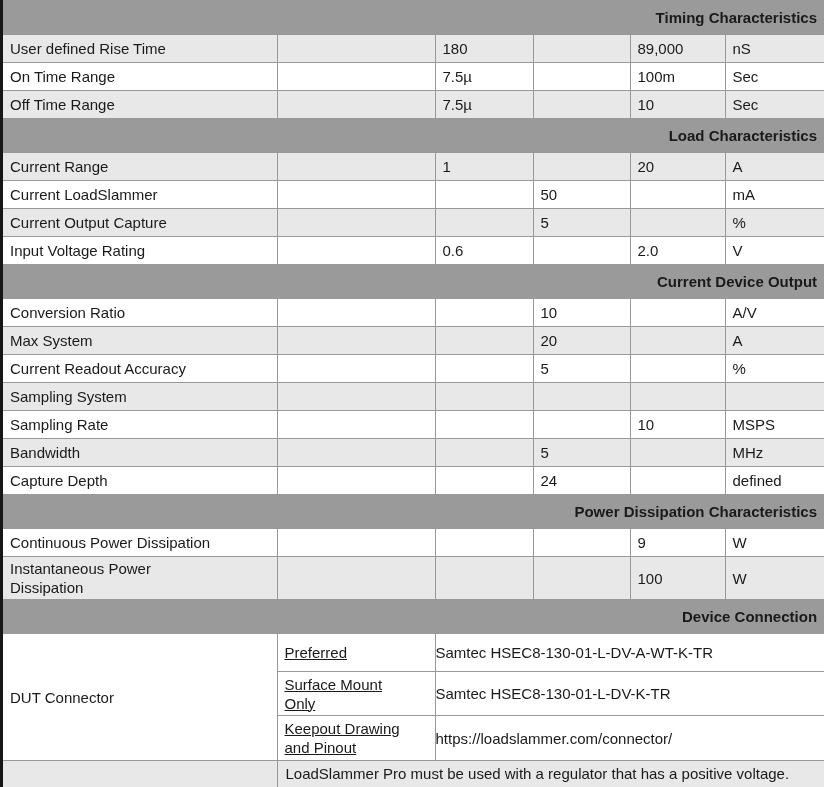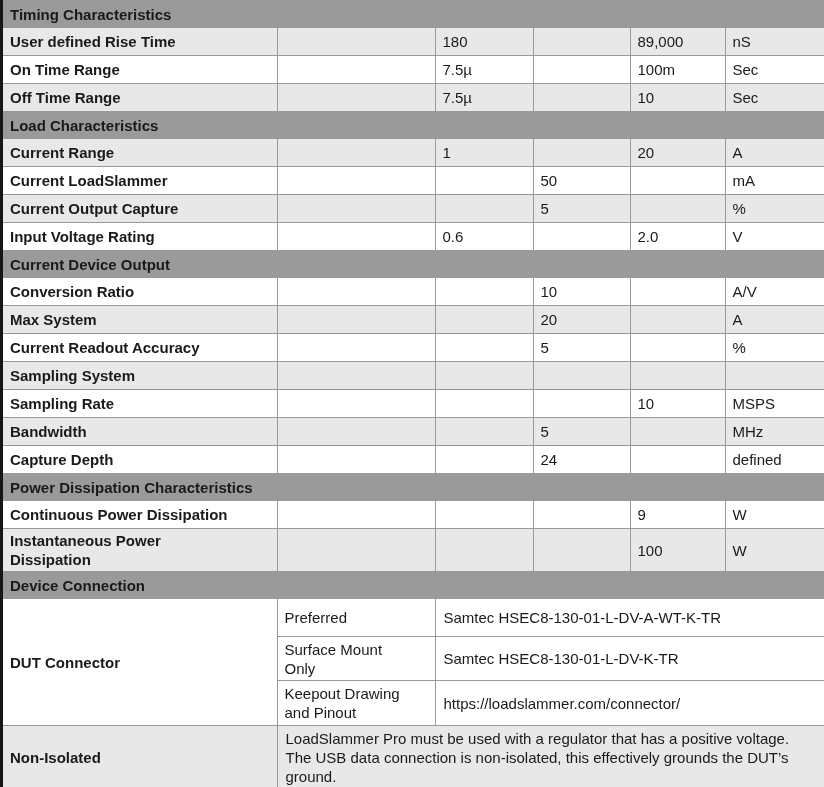--- a/index.html
+++ b/index.html
@@ -36,37 +36,37 @@
     line-height:19px;
     padding:2px 7px;
     vertical-align:middle;
     overflow:hidden;
     white-space:normal;
   }
   .no-l{border-left:none;}
   .no-r{border-right:none;}
   tr.sec-header td{
     background:var(--hdr-bg);
-    text-align:left;
+    text-align:right;
     font-weight:700;
-    height:27px;
+    height:34px;
     border-left:none;border-right:none;
   }
   tr.spec td{height:28px;}
   tr.shaded td{background:var(--shade-bg);}
   tr.plain td{background:var(--plain-bg);}
-  td.param{font-weight:700;margin-top:21px;}
+  td.param{font-weight:400;margin-top:21px;}
   .narrow-label{display:inline-block;max-width:195px;}
-  .sub-label{display:inline-block;max-width:122px;}
+  .sub-label{display:inline-block;max-width:122px;text-decoration:underline;}
   tr.dev1 td{height:38px;}
   tr.dev2 td{height:44px;}
   tr.dev3 td{height:45px;}
   tr.note-row td{height:61px;}
   td.note-cell{padding:3px 8px;}
-  td.devval{padding-left:8px;}
+  td.devval{padding-left:0;}
 </style>
 </head>
 <body>
 
 <div class="table-wrap">
   <table>
     <colgroup>
       <col style="width:274px">
       <col style="width:158px">
       <col style="width:98px">

